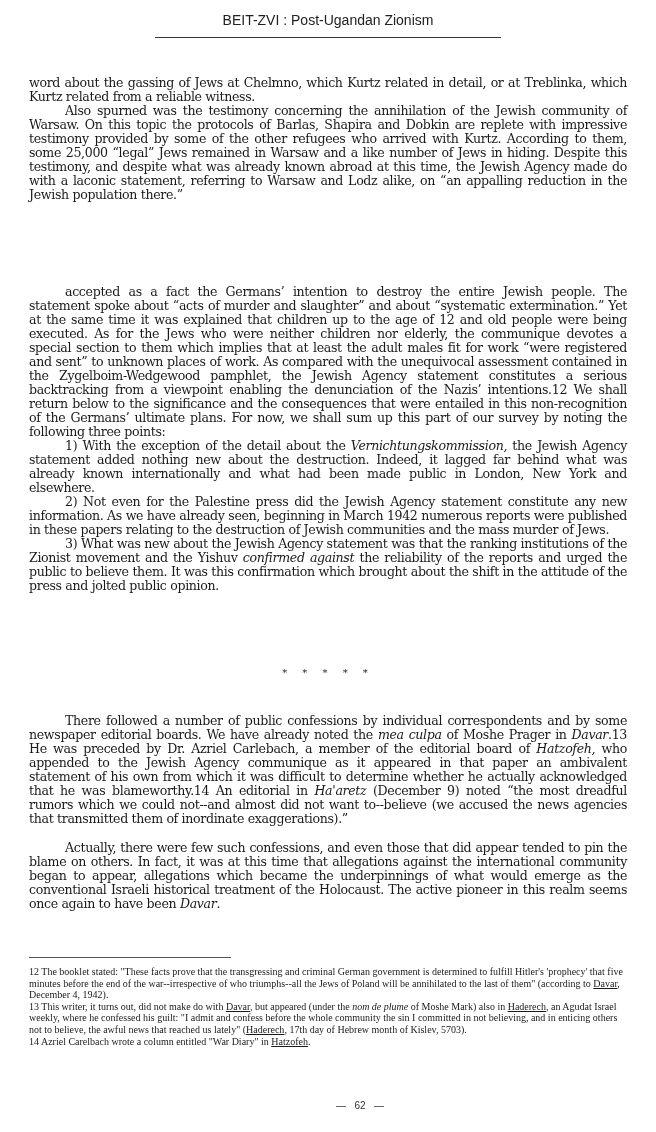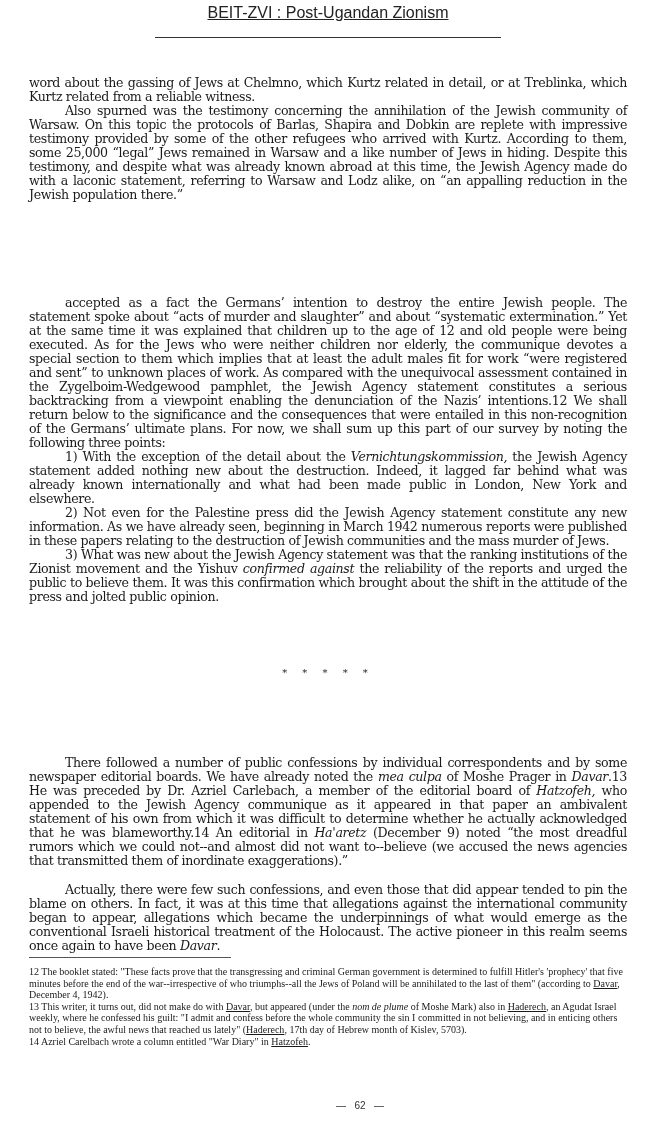--- a/index.html
+++ b/index.html
@@ -1,18 +1,18 @@
 <!DOCTYPE html>
 <html><head>
 <meta charset="utf-8">
 <style>
   html, body { margin: 0; padding: 0; background: #ffffff; }
   body { width: 656px; height: 1132px; position: relative; overflow: hidden; color: #1a1a1a; }
-  .header { position: absolute; top: 4px; left: 0; width: 656px; text-align: center;
-    font-family: "Liberation Sans", sans-serif; font-size: 16px; color: #222; text-decoration: underline; }
+  .header { position: absolute; top: 12px; left: 0; width: 656px; text-align: center;
+    font-family: "Liberation Sans", sans-serif; font-size: 14px; color: #222; }
   .header-rule { position: absolute; top: 37px; left: 155px; width: 346px; height: 0; border-top: 1px solid #333; }
   .body-text { position: absolute; left: 29px; width: 598px;
     font-family: "DejaVu Serif", serif; font-size: 12.6px; line-height: 14px; text-align: justify; letter-spacing: -0.35px; }
   .body-text p { margin: 0; }
   .indent { text-indent: 36px; }
   .asterisks { position: absolute; top: 667px; left: 0; width: 656px; text-align: center;
     font-family: "DejaVu Serif", serif; font-size: 10px; letter-spacing: 6px; }
   .fn-rule { position: absolute; top: 957px; left: 29px; width: 202px; border-top: 1px solid #555; }
   .footnotes { position: absolute; top: 966px; left: 29px; width: 600px;
     font-family: "Liberation Serif", serif; font-size: 10px; line-height: 11.6px; }
@@ -25,30 +25,30 @@
 <body>
 
 <div class="header">BEIT-ZVI : Post-Ugandan Zionism</div>
 <div class="header-rule"></div>
 
 <div class="body-text" style="top:76px;">
   <p>word about the gassing of Jews at Chelmno, which Kurtz related in detail, or at Treblinka, which Kurtz related from a reliable witness.</p>
   <p class="indent">Also spurned was the testimony concerning the annihilation of the Jewish community of Warsaw. On this topic the protocols of Barlas, Shapira and Dobkin are replete with impressive testimony provided by some of the other refugees who arrived with Kurtz. According to them, some 25,000 “legal” Jews remained in Warsaw and a like number of Jews in hiding. Despite this testimony, and despite what was already known abroad at this time, the Jewish Agency made do with a laconic statement, referring to Warsaw and Lodz alike, on “an appalling reduction in the Jewish population there.”</p>
 </div>
 
-<div class="body-text" style="top:296px;">
+<div class="body-text" style="top:285px;">
   <p class="indent">accepted as a fact the Germans’ intention to destroy the entire Jewish people. The statement spoke about “acts of murder and slaughter” and about “systematic extermination.” Yet at the same time it was explained that children up to the age of 12 and old people were being executed. As for the Jews who were neither children nor elderly, the communique devotes a special section to them which implies that at least the adult males fit for work “were registered and sent” to unknown places of work. As compared with the unequivocal assessment contained in the Zygelboim-Wedgewood pamphlet, the Jewish Agency statement constitutes a serious backtracking from a viewpoint enabling the denunciation of the Nazis’ intentions.12 We shall return below to the significance and the consequences that were entailed in this non-recognition of the Germans’ ultimate plans. For now, we shall sum up this part of our survey by noting the following three points:</p>
   <p class="indent"><span>1) With the exception of the detail about the </span><i>Vernichtungskommission,</i><span> the Jewish Agency statement added nothing new about the destruction. Indeed, it lagged far behind what was already known internationally and what had been made public in London, New York and elsewhere.</span></p>
   <p class="indent">2) Not even for the Palestine press did the Jewish Agency statement constitute any new information. As we have already seen, beginning in March 1942 numerous reports were published in these papers relating to the destruction of Jewish communities and the mass murder of Jews.</p>
   <p class="indent"><span>3) What was new about the Jewish Agency statement was that the ranking institutions of the Zionist movement and the Yishuv </span><i>confirmed against</i><span> the reliability of the reports and urged the public to believe them. It was this confirmation which brought about the shift in the attitude of the press and jolted public opinion.</span></p>
 </div>
 
 <div class="asterisks">* * * * *</div>
 
-<div class="body-text" style="top:756px;">
+<div class="body-text" style="top:714px;">
   <p class="indent"><span>There followed a number of public confessions by individual correspondents and by some newspaper editorial boards. We have already noted the </span><i>mea culpa</i><span> of Moshe Prager in </span><i>Davar</i><span>.13 He was preceded by Dr. Azriel Carlebach, a member of the editorial board of </span><i>Hatzofeh,</i><span> who appended to the Jewish Agency communique as it appeared in that paper an ambivalent statement of his own from which it was difficult to determine whether he actually acknowledged that he was blameworthy.14 An editorial in </span><i>Ha'aretz</i><span> (December 9) noted “the most dreadful rumors which we could not--and almost did not want to--believe (we accused the news agencies that transmitted them of inordinate exaggerations).”</span></p>
   <p class="indent" style="margin-top:15px;"><span>Actually, there were few such confessions, and even those that did appear tended to pin the blame on others. In fact, it was at this time that allegations against the international community began to appear, allegations which became the underpinnings of what would emerge as the conventional Israeli historical treatment of the Holocaust. The active pioneer in this realm seems once again to have been </span><i>Davar</i><span>.</span></p>
 </div>
 
 <div class="fn-rule"></div>
 
 <div class="footnotes">
   <p><span>12 The booklet stated: "These facts prove that the transgressing and criminal German government is determined to fulfill Hitler's 'prophecy' that five minutes before the end of the war--irrespective of who triumphs--all the Jews of Poland will be annihilated to the last of them" (according to </span><span class="u">Davar</span><span>, December 4, 1942).</span></p>
   <p><span>13 This writer, it turns out, did not make do with </span><span class="u">Davar</span><span>, but appeared (under the </span><i>nom de plume</i><span> of Moshe Mark) also in </span><span class="u">Haderech</span><span>, an Agudat Israel weekly, where he confessed his guilt: "I admit and confess before the whole community the sin I committed in not believing, and in enticing others not to believe, the awful news that reached us lately" (</span><span class="u">Haderech</span><span>, 17th day of Hebrew month of Kislev, 5703).</span></p>
   <p><span>14 Azriel Carelbach wrote a column entitled "War Diary" in </span><span class="u">Hatzofeh</span><span>.</span></p>

